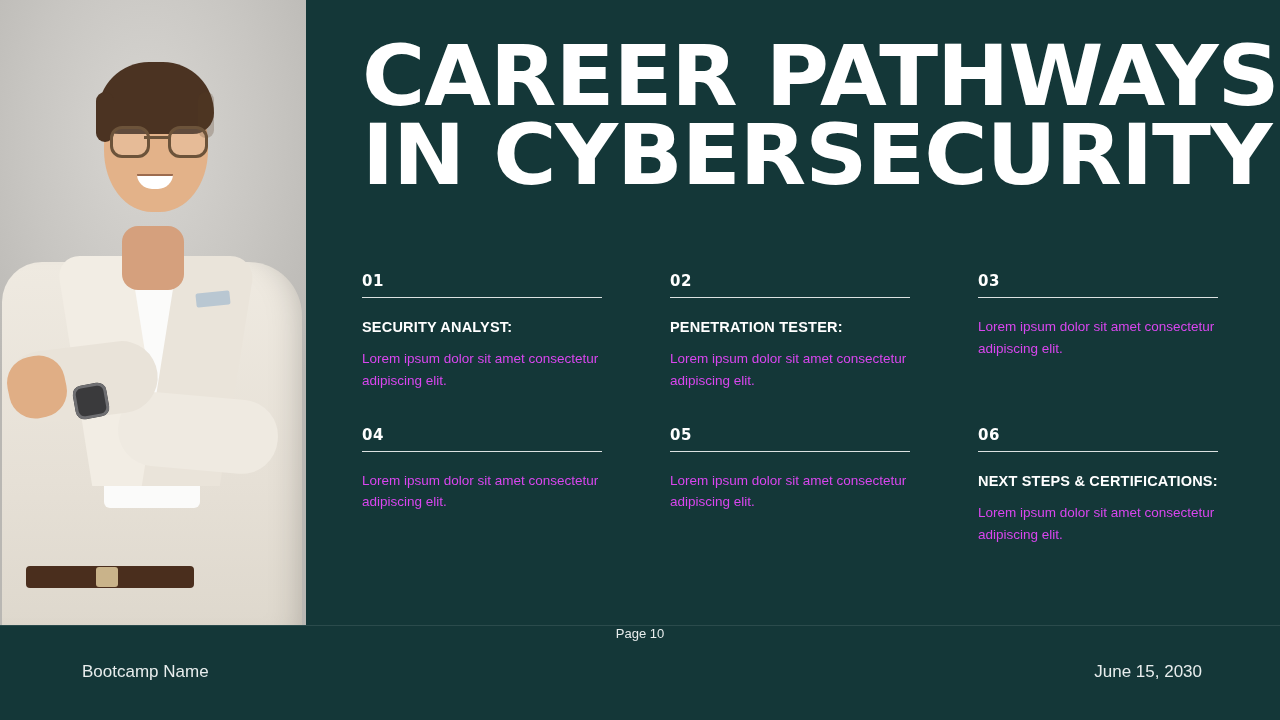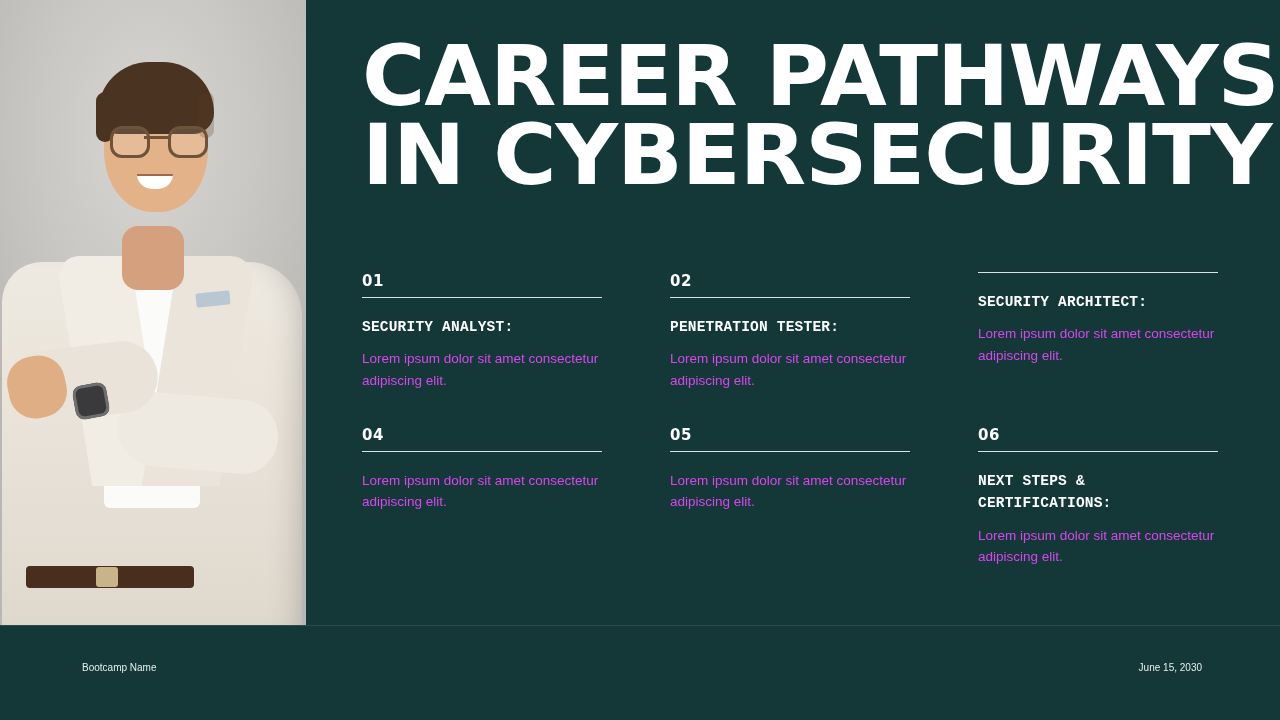--- a/index.html
+++ b/index.html
@@ -281,21 +281,21 @@
     margin-bottom: 18px;
   }
   .card .head {
     color: #ffffff;
     font-size: 14.5px;
     font-weight: 700;
     line-height: 1.55;
     text-transform: uppercase;
     letter-spacing: .2px;
     margin-bottom: 10px;
-    font-family: Liberation Mono, monospace;
+    font-family: Liberation Sans, sans-serif;
   }
   .card .body {
     color: #d946ef;
     font-size: 13.5px;
     line-height: 1.6;
     font-family: "Liberation Sans", sans-serif;
   }
 
   
   .footer {
@@ -309,21 +309,21 @@
   }
   .footer .row {
     position: absolute;
     left: 82px;
     right: 78px;
     top: 36px;
     display: flex;
     justify-content: space-between;
     align-items: flex-end;
     color: #e8eded;
-    font-size: 10px;
+    font-size: 17px;
   }
   .footer .center { position: absolute; left: 0; right: 0; text-align: center; color: #e8eded; font-size: 13px; }
   .footer .right { margin-left: auto; }
 </style>
 </head>
 <body>
 
 <div class="slide">
 
   <div class="photo-panel">
@@ -369,22 +369,22 @@
       </div>
 
       <div class="card">
         <div class="num">02</div>
         <div class="rule"></div>
         <div class="head">PENETRATION TESTER:</div>
         <div class="body">Lorem ipsum dolor sit amet consectetur adipiscing elit.</div>
       </div>
 
       <div class="card">
-        <div class="rule"></div>
-        <div class="head">SECURITY ARCHITECT:</div>
+        <div class="num">03</div>
+        <div class="rule"></div>
         <div class="body">Lorem ipsum dolor sit amet consectetur adipiscing elit.</div>
       </div>
 
       <div class="card">
         <div class="num">04</div>
         <div class="rule"></div>
         <div class="body">Lorem ipsum dolor sit amet consectetur adipiscing elit.</div>
       </div>
 
       <div class="card">
@@ -397,19 +397,20 @@
         <div class="num">06</div>
         <div class="rule"></div>
         <div class="head">NEXT STEPS &amp; CERTIFICATIONS:</div>
         <div class="body">Lorem ipsum dolor sit amet consectetur adipiscing elit.</div>
       </div>
 
     </div>
   </div>
 
   <div class="footer">
+    <div class="center">Page 10</div>
     <div class="row">
       <span>Bootcamp Name</span>
       <span class="right">June 15, 2030</span>
     </div>
   </div>
 
 </div>
 
 </body></html>

